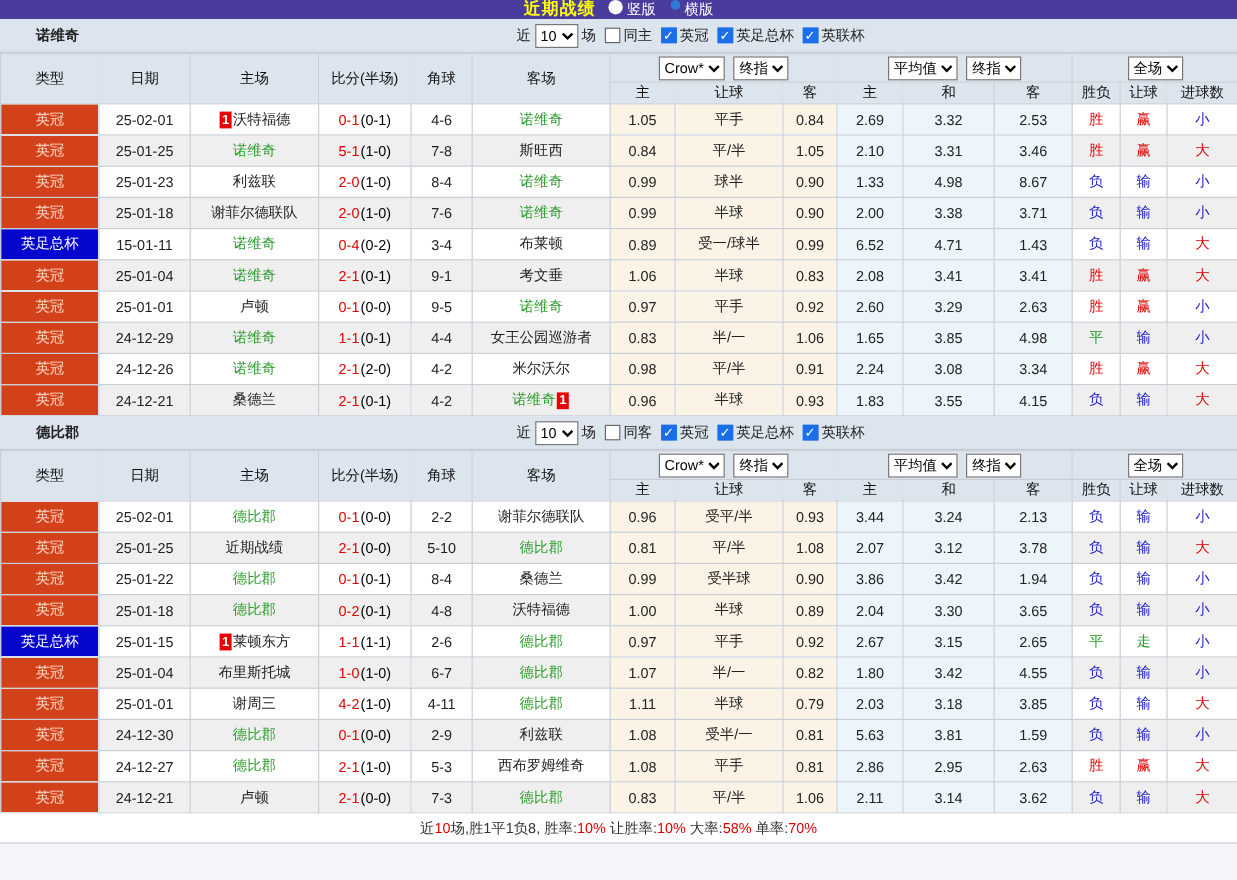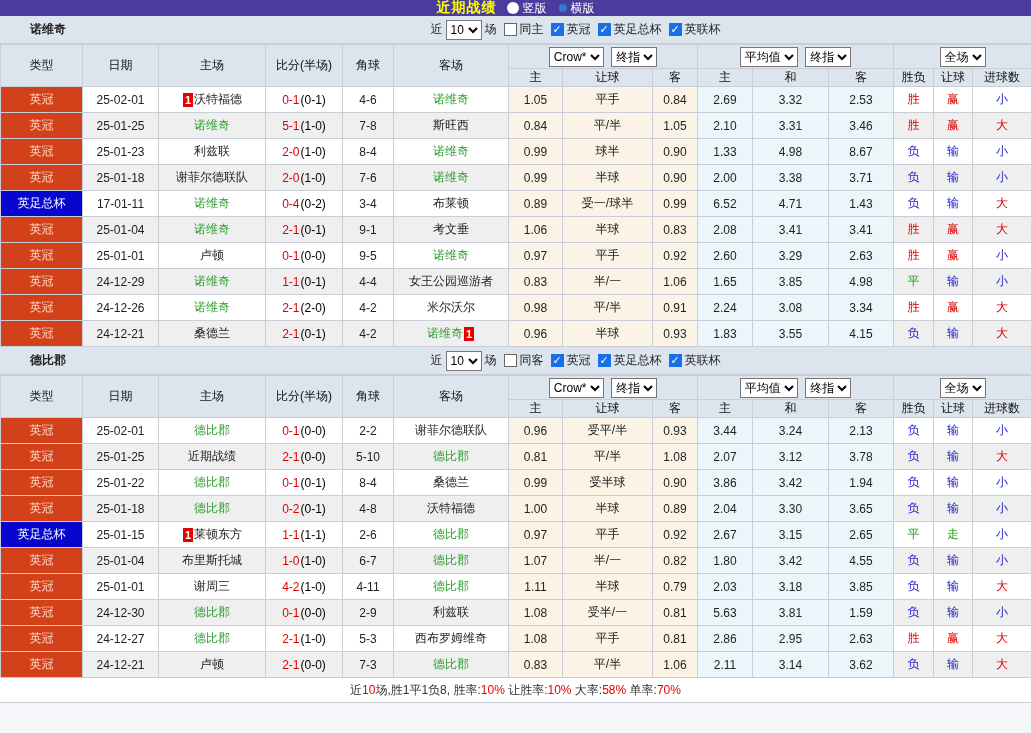--- a/index.html
+++ b/index.html
@@ -10,21 +10,21 @@
     font-family:"Liberation Sans","DejaVu Sans",sans-serif;
     font-size:12px; color:#222;
   }
   
   .topbar {
     height:16px; background:#4a3c9c; color:#fff;
     display:flex; align-items:center; justify-content:center; gap:10px;
   }
   .topbar .title { color:#ffff00; font-weight:bold; font-size:14px; letter-spacing:1px; }
   .radio-group { display:flex; align-items:center; gap:12px; }
-  .radio-item { display:flex; align-items:center; gap:4px; cursor:pointer; }
+  .radio-item { display:flex; gap:4px; cursor:pointer; }
   .radio { width:12px; height:12px; border-radius:50%; background:#fff; display:inline-block; }
   .radio.checked { width:6px; height:6px; border:4px solid #2f7bd8; background:#fff; }
   
   .section-head {
     height:28px; background:#dce4ee; position:relative;
     display:flex; align-items:center; justify-content:center;
     border-bottom:1px solid #c9ced6;
   }
   .team { position:absolute; left:30px; font-weight:bold; color:#222; }
   .filters { display:flex; align-items:center; gap:3px; margin-left:120px; }
@@ -220,21 +220,21 @@
           <td class="col-asia">0.90</td>
           <td class="col-euro">2.00</td>
           <td class="col-euro">3.38</td>
           <td class="col-euro">3.71</td>
           <td class="res-lose">负</td>
           <td class="res-lose">输</td>
           <td class="res-lose">小</td>
         </tr>
         <tr class="odd">
           <td class="type-cup">英足总杯</td>
-          <td>17-01-11</td>
+          <td>15-01-11</td>
           <td class="team-cell"><span class="self">诺维奇</span></td>
           <td><span class="ft">0-4</span><span class="ht">(0-2)</span></td>
           <td>3-4</td>
           <td class="team-cell"><span>布莱顿</span></td>
           <td class="col-asia">0.89</td>
           <td class="col-asia">受一/球半</td>
           <td class="col-asia">0.99</td>
           <td class="col-euro">6.52</td>
           <td class="col-euro">4.71</td>
           <td class="col-euro">1.43</td>

